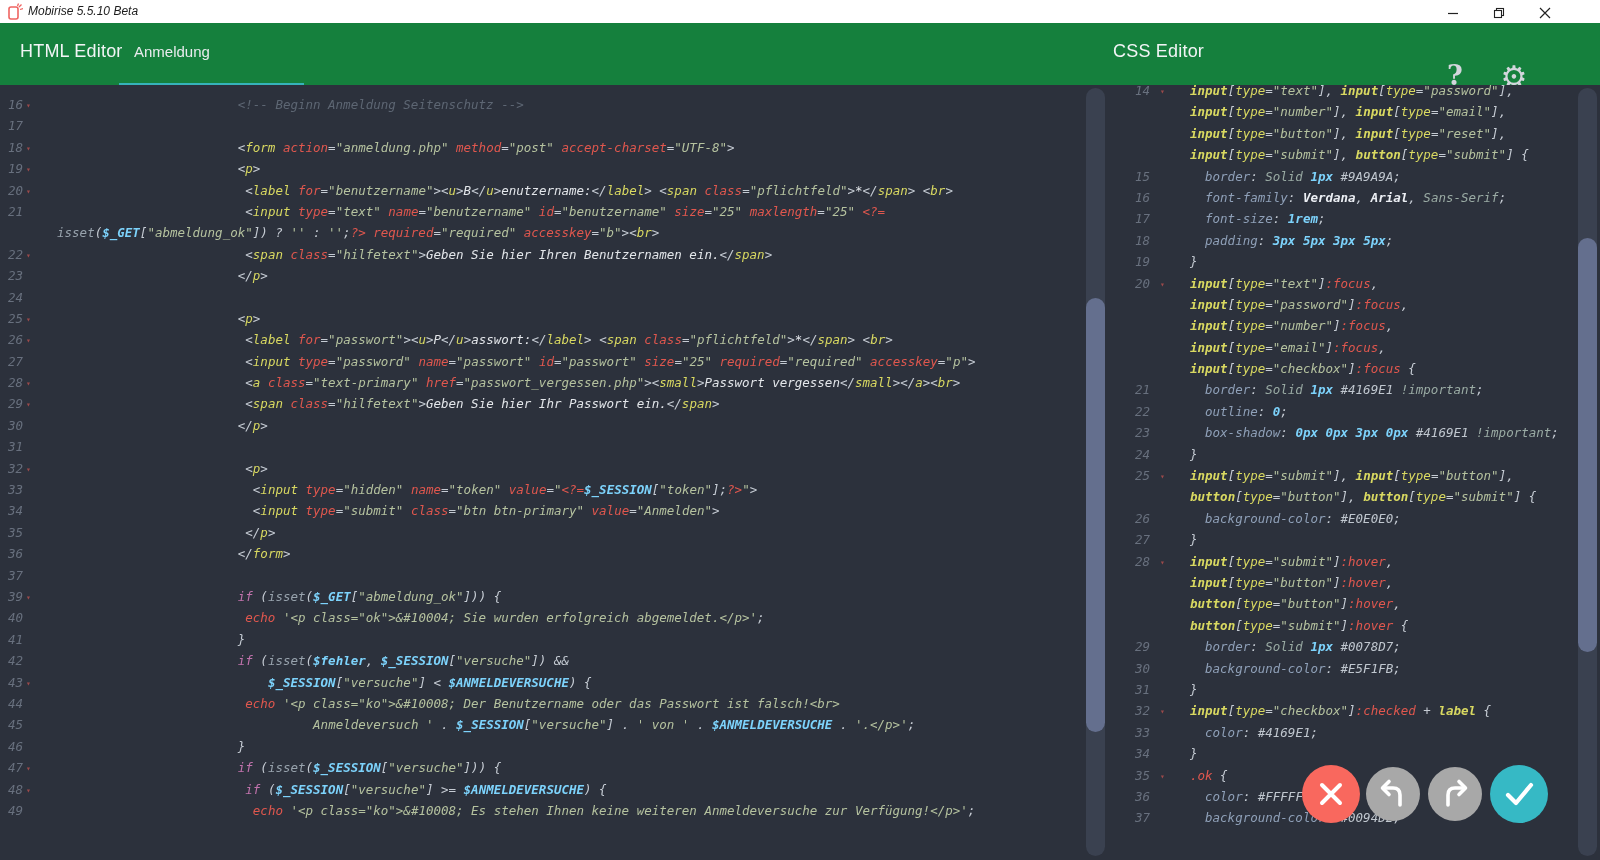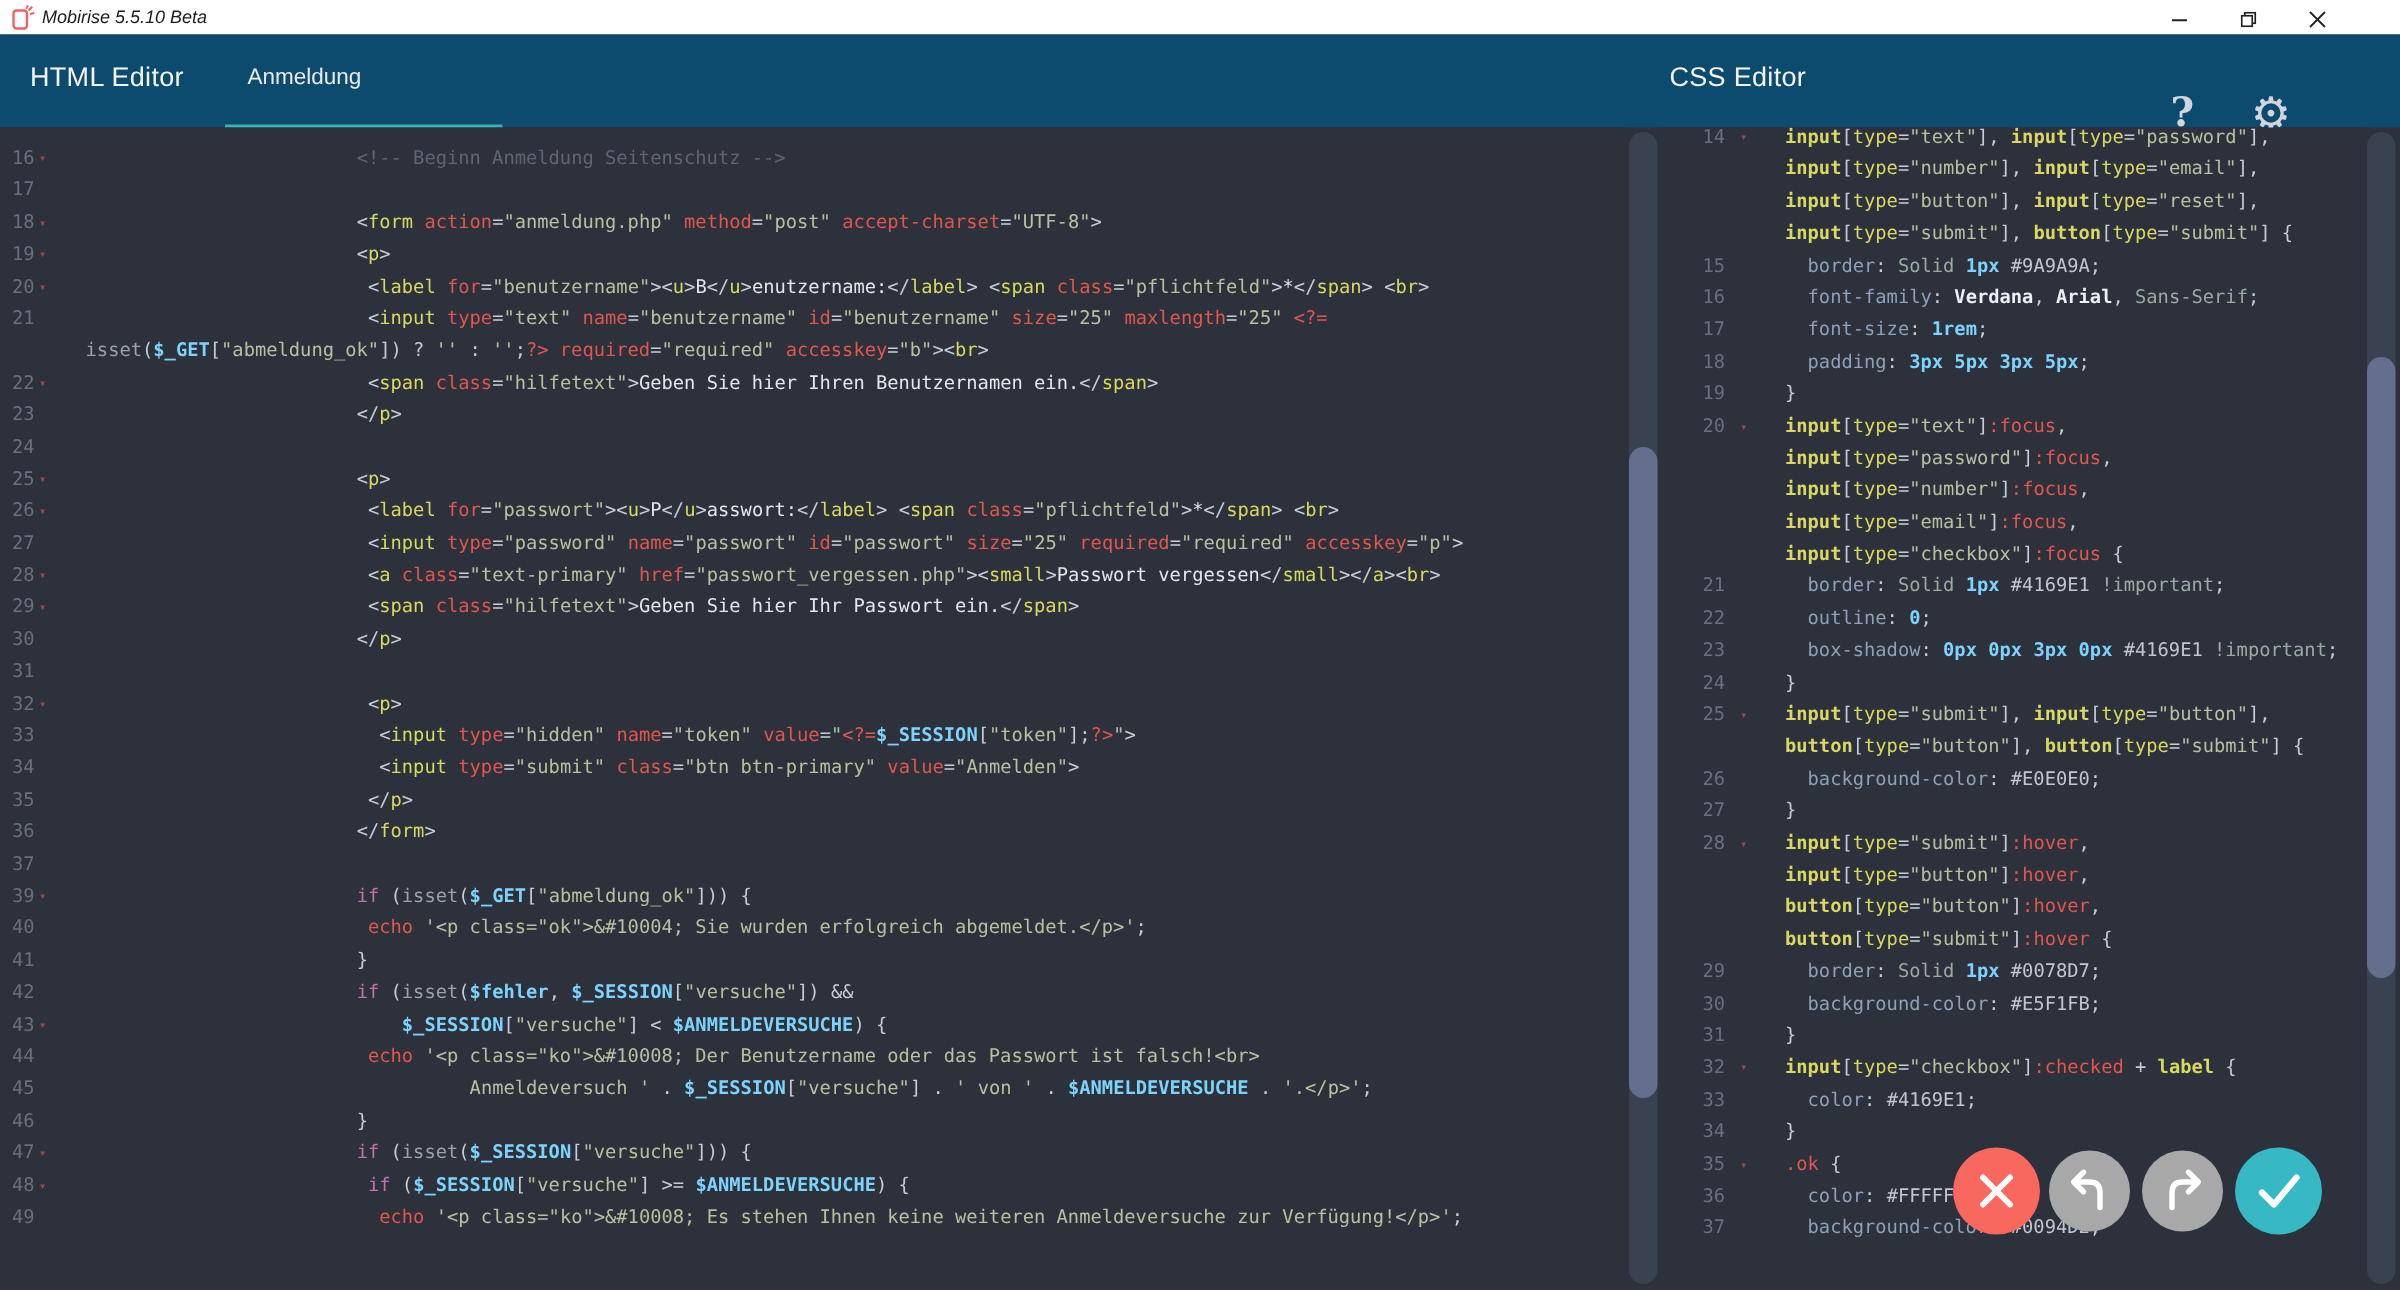--- a/index.html
+++ b/index.html
@@ -6,33 +6,33 @@
     font-family:"Liberation Sans", sans-serif;}
   
   .titlebar{position:absolute;left:0;top:0;width:1600px;height:23px;background:#ffffff;}
   .app-icon{position:absolute;left:8px;top:3px;width:15px;height:17px;}
   .app-title{position:absolute;left:28px;top:4px;font-size:12px;color:#1c1c1c;font-style:italic;}
   .winbtn{position:absolute;top:0;width:46px;height:23px;text-align:center;line-height:23px;
     color:#222;font-size:13px;cursor:default;}
   .winbtn svg{vertical-align:middle;}
   .btn-min{left:1430px;}.btn-restore{left:1476px;}.btn-close{left:1522px;}
   
-  .header{position:absolute;left:0;top:23px;width:1600px;height:62px;background:#0c4a6e;}
+  .header{position:absolute;left:0;top:23px;width:1600px;height:62px;background:#15803d;}
   .h-title{position:absolute;top:18px;font-size:18px;color:#f2f4f6;letter-spacing:.2px;}
   .h-left{left:20px;}
   .h-right{left:1113px;}
-  .tab{position:absolute;left:150px;top:0;width:185px;height:60px;border-bottom:2px solid #36b3ba;}
+  .tab{position:absolute;left:119px;top:0;width:185px;height:60px;border-bottom:2px solid #36b3ba;}
   .tab-label{position:absolute;left:15px;top:20px;font-size:15px;color:#e9ebee;}
   .icon-btn{position:absolute;top:36px;width:36px;height:36px;color:#d2d6dc;text-align:center;}
   .help-btn{left:1437px;}
   .gear-btn{left:1496px;font-size:30px;line-height:36px;}
   .help-glyph{font-size:27px;font-weight:bold;line-height:34px;font-family:"DejaVu Serif",serif;}
   
   .editor{position:absolute;top:85px;bottom:0;background:#2c313c;overflow:hidden;
-    font-family:"DejaVu Sans Mono", monospace;font-size:12.5px;line-height:21.4px;}
+    font-family:"DejaVu Sans Mono", monospace;font-size:12.5px;line-height:21.4px;font-style:italic;}
   .editor-left{left:0;width:1086px;}
   .editor-right{left:1105px;width:473px;}
   .editor-left .inner{margin-top:9px;}
   .editor-right .inner{margin-top:-5px;}
   .crow{height:21.4px;white-space:pre;display:flex;}
   .gut{flex:0 0 auto;position:relative;color:#68707e;}
   .editor-left .gut{width:42px;}
   .editor-right .gut{width:85px;}
   .lnum{position:absolute;left:8px;}
   .editor-right .lnum{left:30px;}

